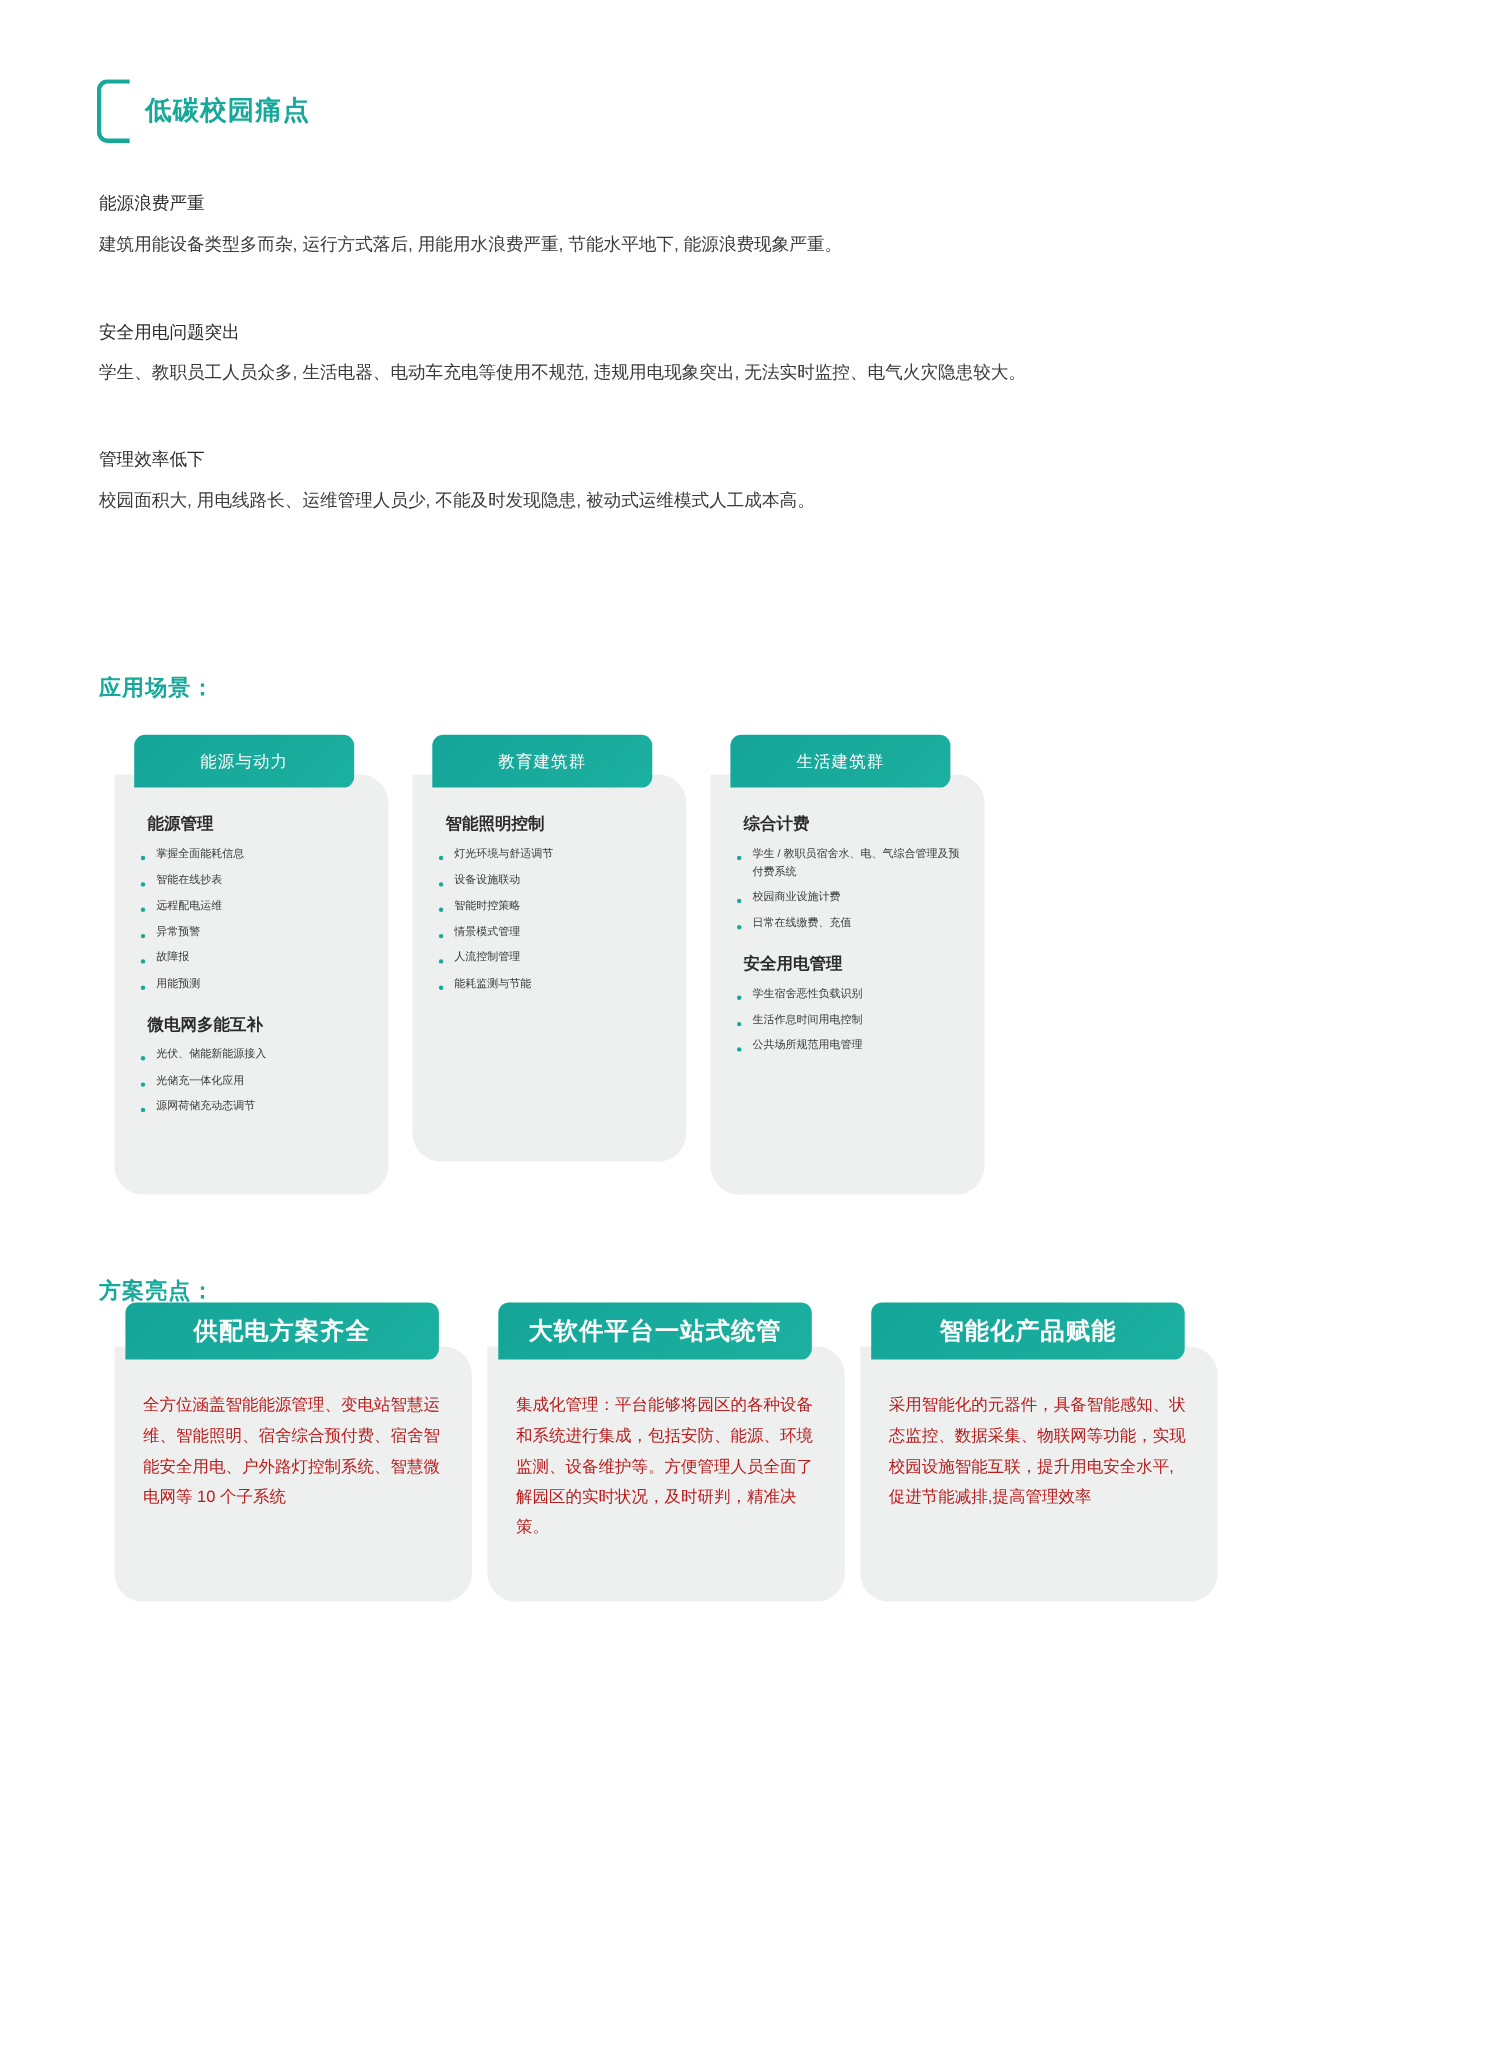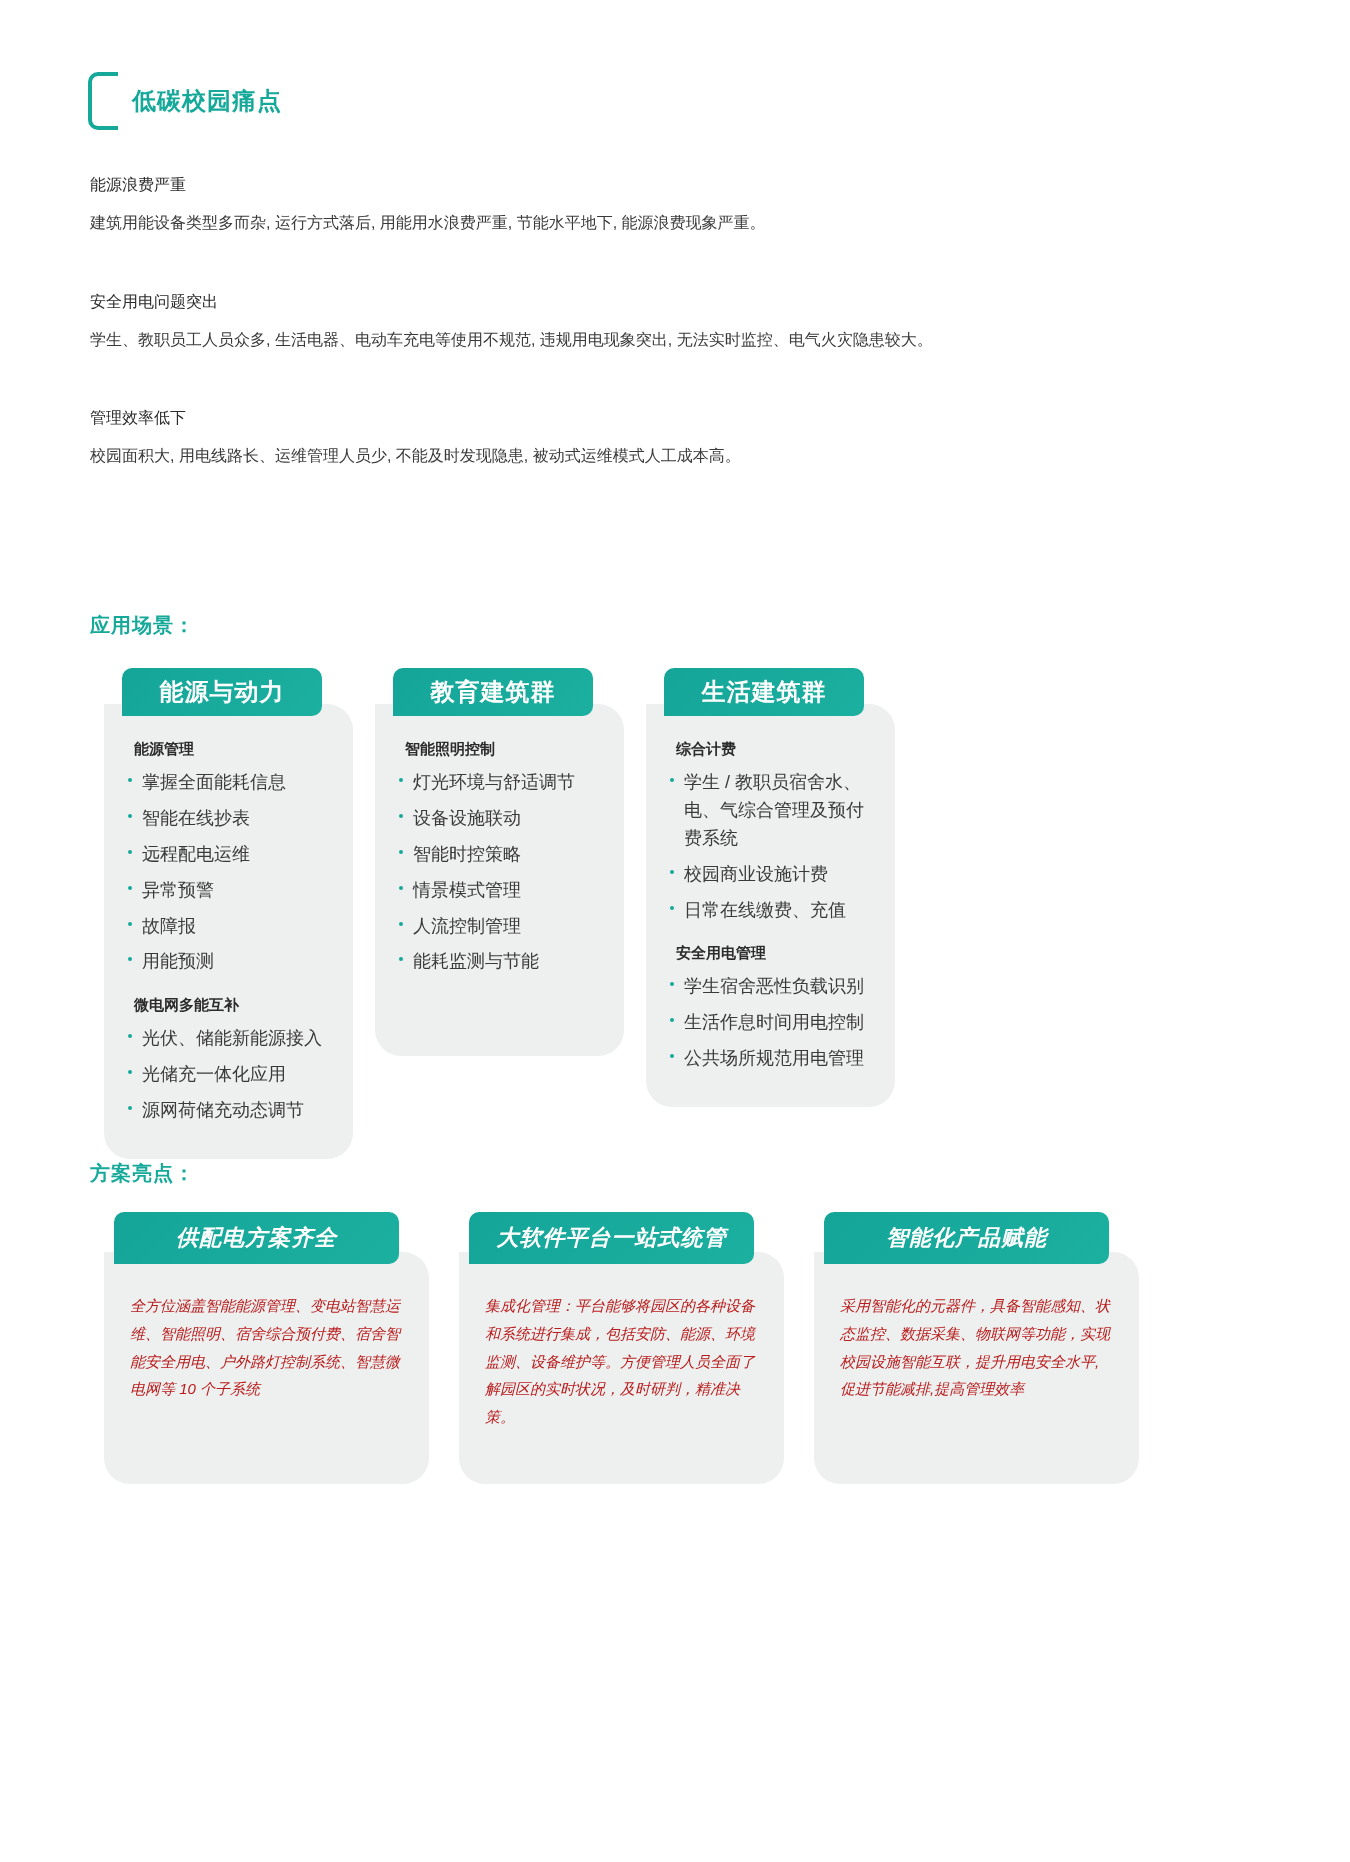--- a/index.html
+++ b/index.html
@@ -87,22 +87,22 @@
     position: relative;
     z-index: 2;
     width: 200px;
     height: 48px;
     background: linear-gradient(135deg, #14a598 0%, #1cb0a0 100%);
     border-radius: 10px 10px 10px 0;
     display: flex;
     align-items: center;
     justify-content: center;
     color: #ffffff;
-    font-size: 24px;
-    font-weight: bold;
+    font-size: 15px;
+    font-weight: normal;
     letter-spacing: 1px;
     margin-left: 18px;
   }
   .scene-body {
     position: relative;
     margin-top: -12px;
     background: #eeefef;
     border-radius: 0 26px 26px 26px;
     padding: 36px 20px 26px 22px;
     min-height: 350px;
@@ -120,44 +120,43 @@
   }
   .grp-title.spaced { margin-top: 20px; }
   ul.bullets {
     list-style: none;
     margin: 0 0 0 0;
     padding: 0;
   }
   ul.bullets li {
     position: relative;
     padding-left: 16px;
-    font-size: 18px;
+    font-size: 10px;
     color: #3a3a3a;
     line-height: 1.55;
     margin-bottom: 8px;
   }
   ul.bullets li::before {
     content: "";
     position: absolute;
     left: 2px;
     top: 9px;
     width: 4px;
     height: 4px;
     border-radius: 50%;
     background: #16a99a;
   }
 
   
   .highlights {
     position: absolute;
     left: 104px;
-    top: 1212px;
-    display: flex;
-    gap: 30px;
-    font-style: italic;
+    top: 1184px;
+    display: flex;
+    gap: 14px;
   }
   .hl-card { width: 325px; position: relative; }
   .hl-head {
     position: relative;
     z-index: 2;
     height: 52px;
     background: linear-gradient(135deg, #14a598 0%, #1cb0a0 100%);
     border-radius: 10px 10px 10px 0;
     display: flex;
     align-items: center;

